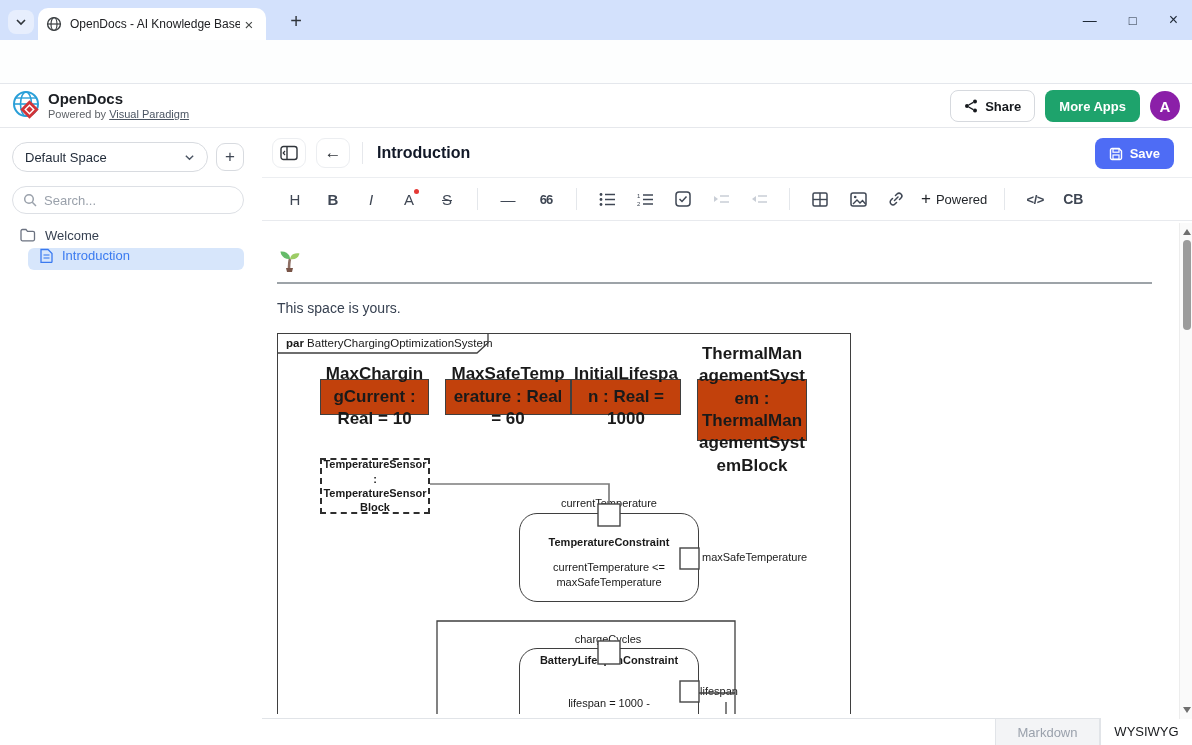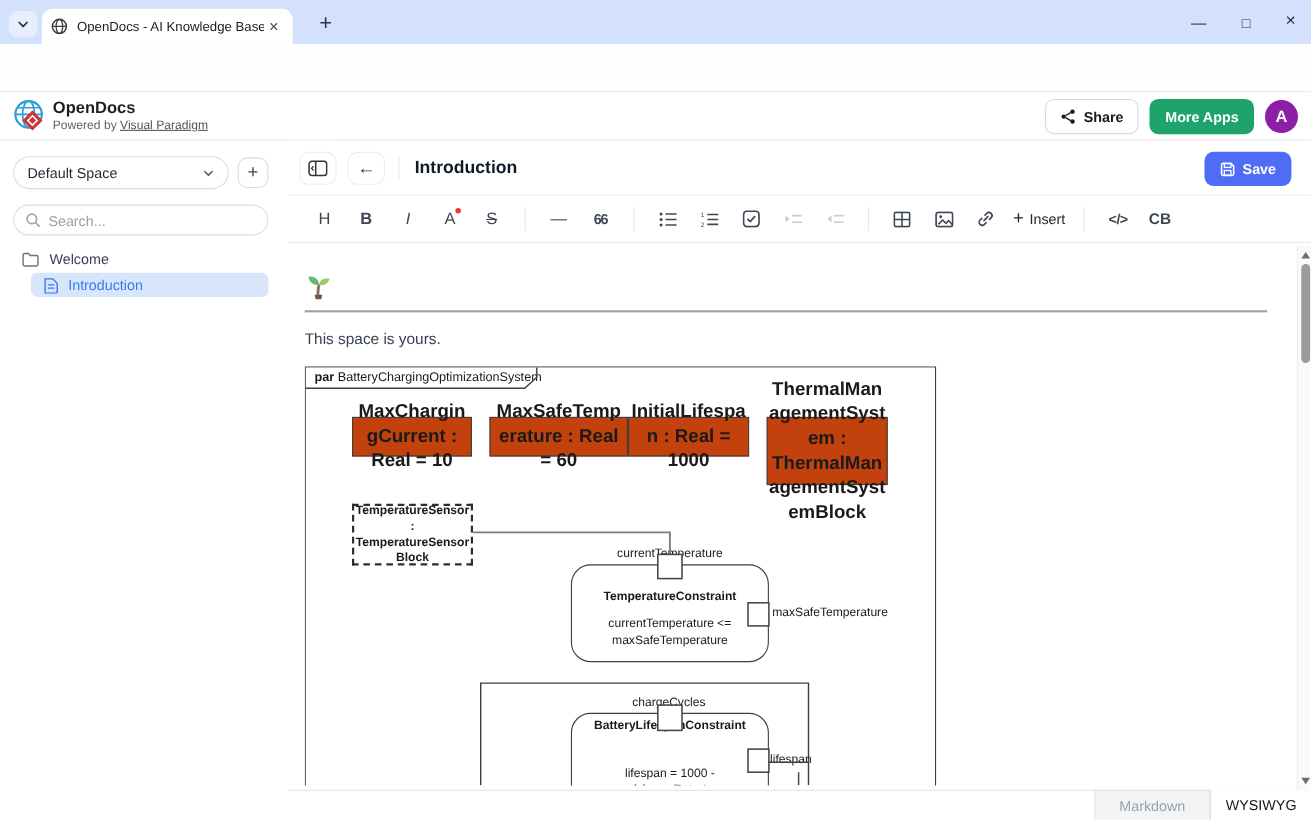--- a/index.html
+++ b/index.html
@@ -47,21 +47,21 @@
   #sidebar { position:absolute; left:0; top:128px; width:311px; bottom:0; background:#fff; border-right:1px solid #e6e8ec; }
   #space-select { position:absolute; left:12px; top:14px; width:196px; height:30px; border:1px solid #d8dbe0;
       border-radius:15px; display:flex; align-items:center; justify-content:space-between; padding:0 12px;
       font-size:13px; color:#1f2937; background:#fff; }
   #add-space-btn { position:absolute; left:216px; top:15px; width:28px; height:28px; border:1px solid #d8dbe0;
       border-radius:9px; background:#fff; font-size:17px; color:#3f4754; line-height:26px; text-align:center; }
   #sidebar-search { position:absolute; left:12px; top:58px; width:232px; height:28px; border:1px solid #dde0e5;
       border-radius:14px; display:flex; align-items:center; padding:0 10px; gap:7px; background:#fff; }
   #sidebar-search input { border:none; outline:none; font-size:13px; color:#1f2937; width:170px; background:transparent; }
   #sidebar-search input::placeholder { color:#9aa1ab; }
-  .tree-row { position:absolute; display:flex; align-items:center; gap:9px; font-size:13px; }
+  .tree-row { position:absolute; display:flex; gap:9px; font-size:13px; }
   #tree-folder { left:20px; top:100px; color:#374151; }
   #tree-doc { left:28px; top:120px; width:216px; height:22px; background:#d7e6fb; border-radius:6px;
       color:#3a7af0; padding-left:12px; }
 
   #main { position:absolute; left:262px; top:128px; right:0; bottom:0; background:#fff; }
   #doc-header { position:absolute; left:0; top:0; right:0; height:50px; border-bottom:1px solid #eceef1;
       display:flex; align-items:center; padding-left:10px; }
   .icon-btn { width:34px; height:30px; border:1px solid #eceef1; border-radius:9px; background:#fff;
       display:flex; align-items:center; justify-content:center; color:#30353b; }
   #doc-title { font-size:16px; font-weight:bold; color:#111827; margin-left:14px; }
@@ -336,21 +336,21 @@
         <path d="M3 12 l4 -4 3 3 2.5 -2.5 3 3.5" fill="none" stroke="#3f4754" stroke-width="1.4"></path>
       </svg>
     </button>
     <button class="tb">
       <svg width="16" height="16" viewBox="0 0 16 16">
         <path d="M6.5 9.5 l3.5 -3.5 M7.5 4.5 l1.5-1.5 a2.8 2.8 0 0 1 4 4 l-1.5 1.5 M8.5 11.5 l-1.5 1.5 a2.8 2.8 0 0 1 -4 -4 l1.5 -1.5" fill="none" stroke="#3f4754" stroke-width="1.5" stroke-linecap="round"></path>
       </svg>
     </button>
     <button id="tb-insert">
       <span class="plus">+</span>
-      <span>Insert</span>
+      <span>Powered</span>
     </button>
     <div class="tb-div"></div>
     <button class="tb" id="tb-code">&lt;/&gt;</button>
     <button class="tb" id="tb-cb">CB</button>
   </div>
 
   <div id="content">
     <div id="page-title">
       <svg width="26" height="26" viewBox="0 0 26 26">
         <path d="M12 24 c0 -6 0 -9 1 -12" fill="none" stroke="#8d6e63" stroke-width="2.6"></path>

